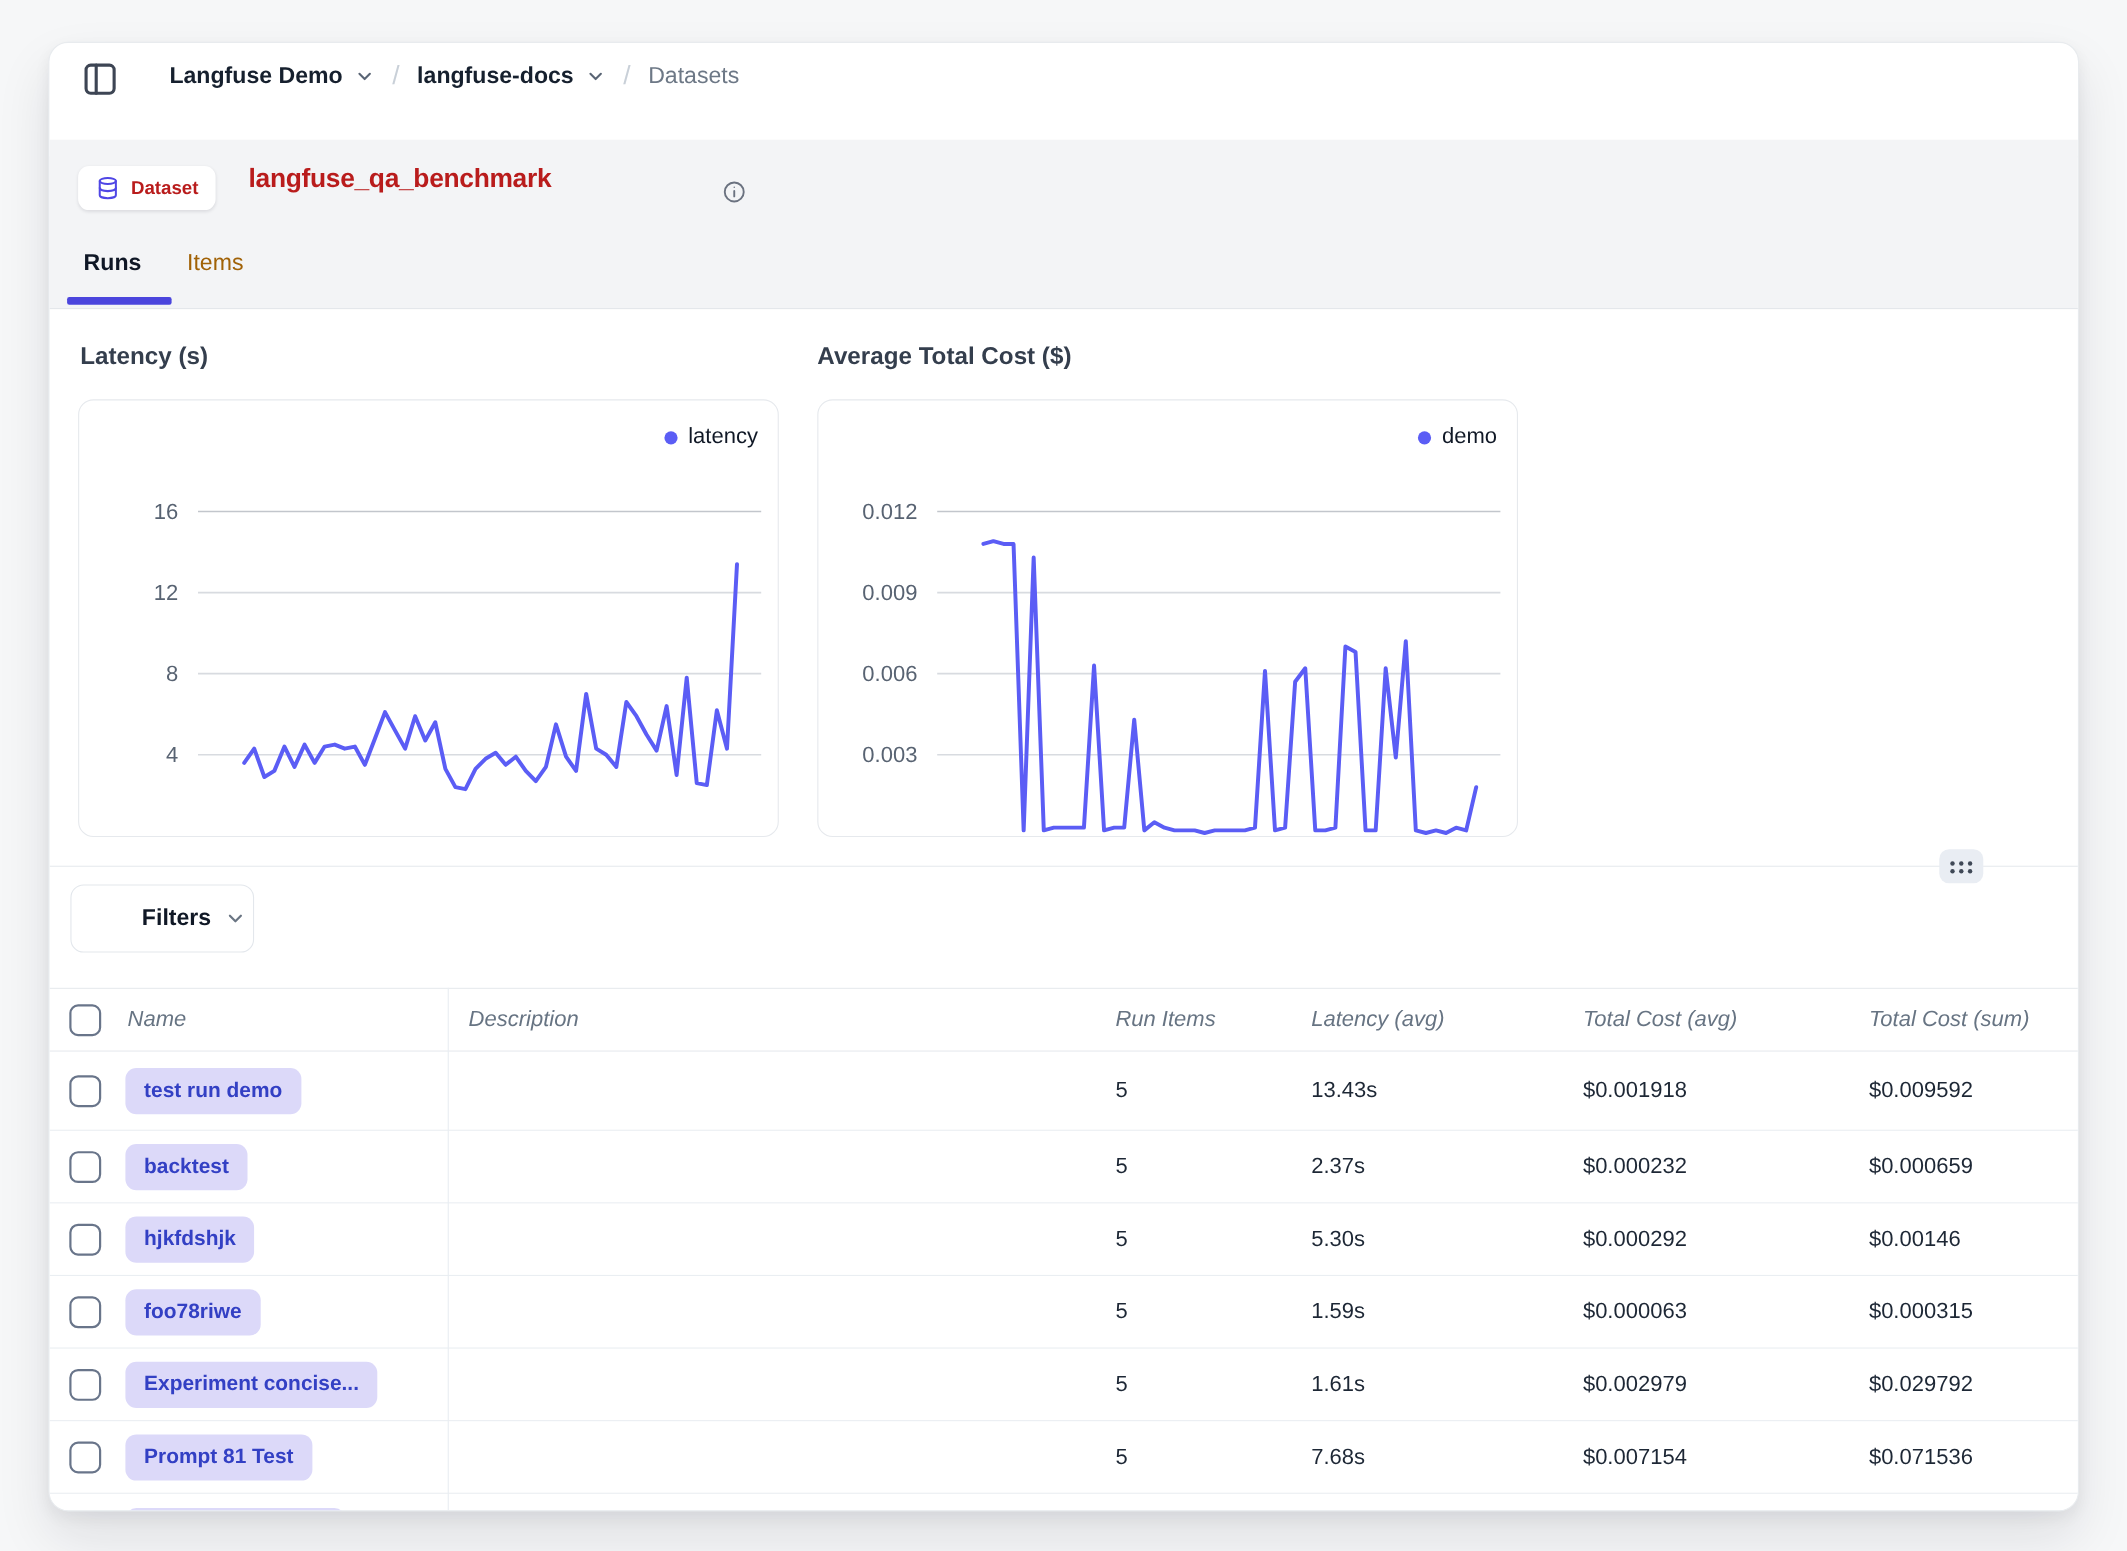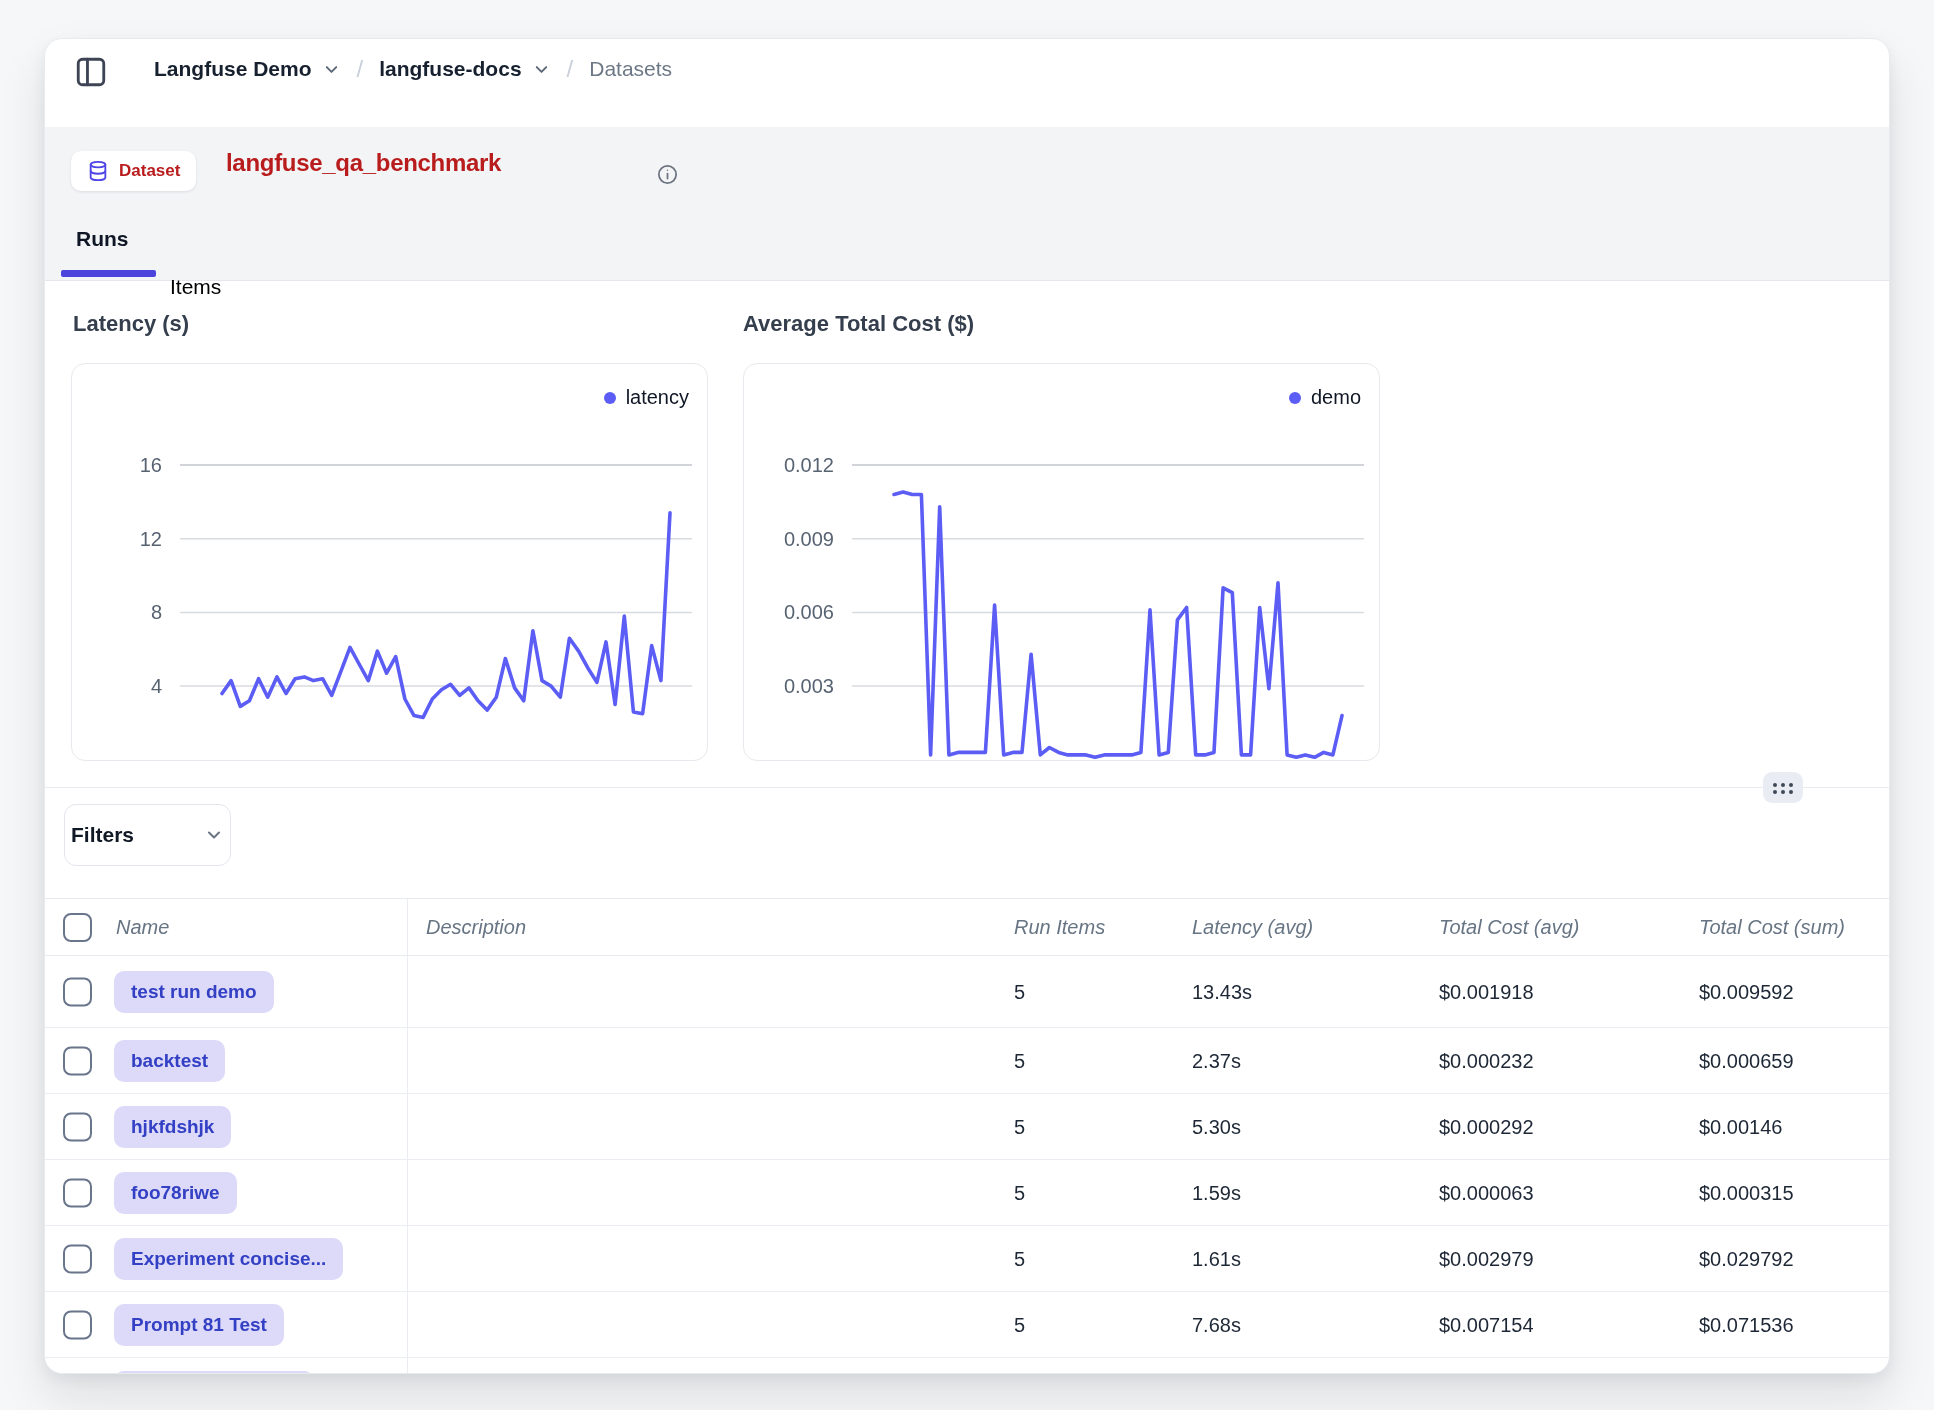--- a/index.html
+++ b/index.html
@@ -24,41 +24,41 @@
 
   
   .headband{position:absolute;top:88px;left:0;right:0;height:154px;background:#f3f4f6;border-bottom:1px solid #e4e7eb;}
   .ds-badge{position:absolute;left:26px;top:24px;height:40px;background:#fff;border-radius:10px;
     display:flex;align-items:center;gap:10px;padding:0 16px;box-shadow:0 1px 3px rgba(15,23,42,.10);
     font-size:17px;font-weight:700;color:#b91c1c;}
   .page-title{position:absolute;left:181px;top:22px;margin:0;font-size:24px;font-weight:700;color:#b91c1c;letter-spacing:-.3px;}
   .info-btn{position:absolute;left:611px;top:36px;background:none;border:none;padding:0;display:flex;cursor:pointer;}
   .tab{position:absolute;top:100px;background:none;border:none;padding:0;font-family:inherit;font-size:21px;cursor:pointer;}
   .tab-runs{left:31px;color:#0f1726;font-weight:600;}
-  .tab-items{left:125px;color:#000000;font-weight:500;margin-top:48px;}
+  .tab-items{left:125px;color:#a16207;font-weight:500;}
   .tab-underline{position:absolute;left:16px;top:143px;width:95px;height:7px;background:var(--underline);border-radius:2px;}
 
   
   .chart-title{position:absolute;top:272px;font-size:22px;font-weight:600;color:#343e4d;}
   .ct1{left:28px;} .ct2{left:698px;}
   .card{position:absolute;top:324px;width:637px;height:398px;border:1px solid #e6e9ed;border-radius:14px;background:#fff;}
   .card1{left:26px;} .card2{left:698px;}
   .chartsvg{position:absolute;left:0;top:0;}
   .chartsvg text{font-family:"Liberation Sans","DejaVu Sans",sans-serif;font-size:20px;fill:var(--tick);}
   .legend{position:absolute;top:22px;right:18px;display:flex;align-items:center;gap:10px;font-size:20px;color:#101826;font-weight:500;}
   .legend-dot{width:12px;height:12px;border-radius:50%;background:var(--accent);}
 
   
   .section-divider{position:absolute;left:0;right:0;top:748px;border-top:1px solid #e7eaee;}
   .drag-handle{position:absolute;left:1718px;top:733px;width:40px;height:31px;border-radius:9px;background:#e9edf3;border:none;
     display:flex;align-items:center;justify-content:center;cursor:pointer;}
 
   
   .filters-btn{position:absolute;left:19px;top:765px;width:167px;height:62px;border-radius:12px;border:1px solid #e3e7ec;
-    background:#fff;display:flex;align-items:center;justify-content:space-between;gap:12px;
+    background:#fff;display:flex;align-items:center;justify-content:flex-end;gap:12px;
     font-family:inherit;font-size:21px;font-weight:600;color:#101826;cursor:pointer;}
 
   
   .table{position:absolute;left:0;top:859px;right:0;bottom:0;}
   .thead{position:absolute;left:0;right:0;top:0;height:58px;border-top:1px solid #e7eaee;border-bottom:1px solid #e7eaee;}
   .th{position:absolute;top:50%;transform:translateY(-50%);font-size:20px;color:#677483;font-weight:500;white-space:nowrap;font-style:italic;}
   .col-name{left:71px;} .col-desc{left:381px;} .col-items{left:969px;} .col-lat{left:1147px;} .col-costavg{left:1394px;} .col-costsum{left:1654px;}
   .checkbox{position:absolute;left:18px;width:29px;height:29px;border:2px solid #69758a;border-radius:8px;background:#fff;cursor:pointer;}
   .thead .checkbox{top:14px;}
   .tbody{position:absolute;left:0;right:0;top:58px;}

